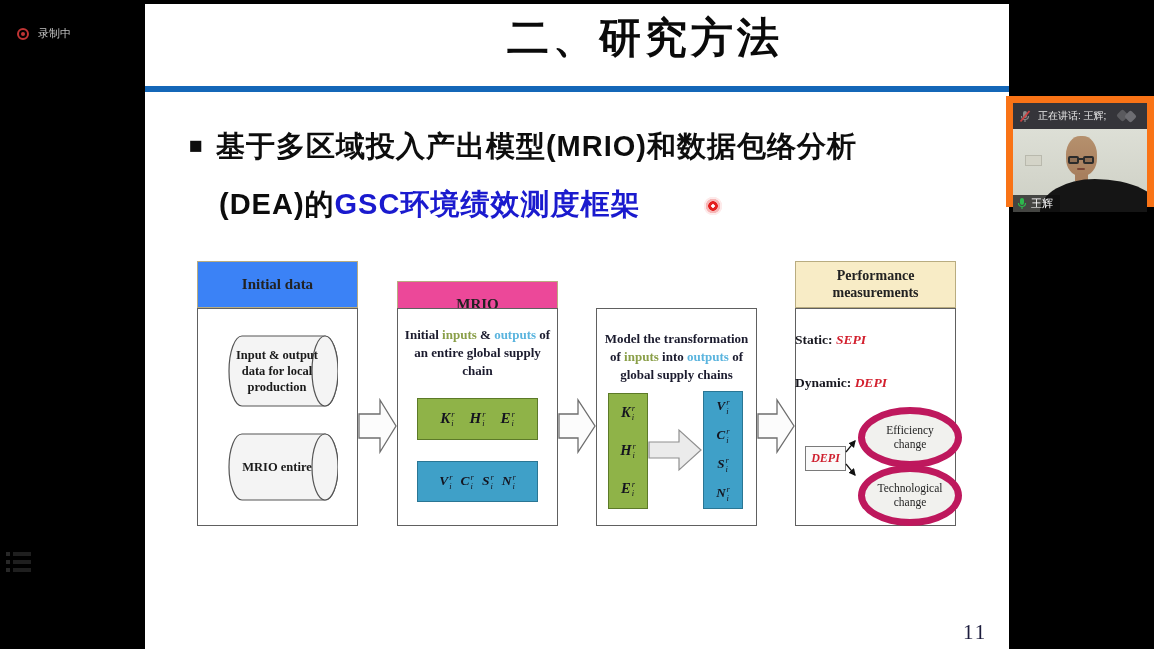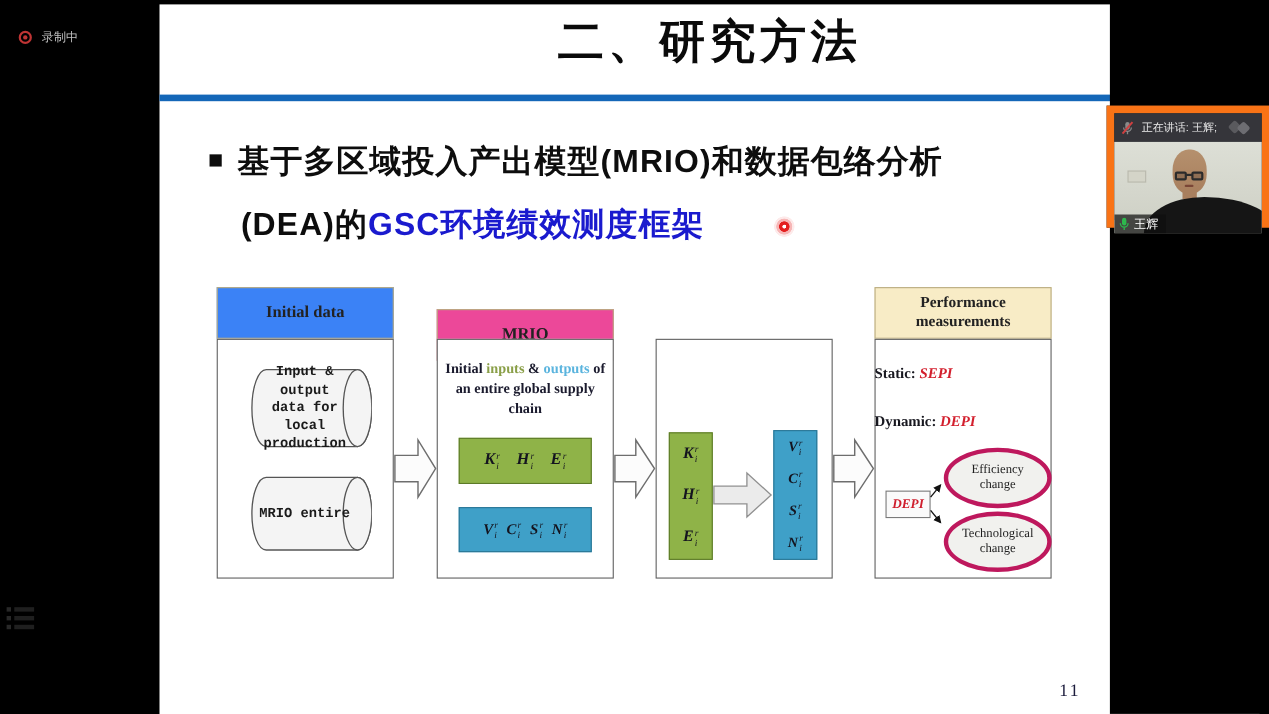--- a/index.html
+++ b/index.html
@@ -25,49 +25,49 @@
   .slide{position:absolute;left:145px;top:4px;width:1000px;height:646px;background:#ffffff;}
   .slide-title{position:absolute;top:6px;left:0;width:100%;text-align:center;
                font-size:42px;font-weight:bold;color:#0a0a0a;letter-spacing:4px;}
   .title-rule{position:absolute;top:82px;left:0;width:100%;height:6px;}
   .bullet-l1{position:absolute;top:123px;left:44px;font-size:29px;font-weight:bold;color:#0d0d0d;letter-spacing:1px;white-space:nowrap;}
   .bmark{font-size:23px;margin-right:12px;position:relative;top:-3px;}
   .bullet-l2{position:absolute;top:181px;left:74px;font-size:29px;font-weight:bold;letter-spacing:1px;white-space:nowrap;color:#0d0d0d;}
   .laser{position:absolute;left:558px;top:192px;width:20px;height:20px;border-radius:50%;
          background:radial-gradient(circle,#ffffff 0 1.5px,#e41f1f 2px 4.5px,rgba(238,110,110,.5) 5px 7px,rgba(248,180,180,.28) 7.5px 9px,transparent 9.5px);}
   .pagenum{position:absolute;left:818px;top:616px;font-family:"Liberation Serif","DejaVu Serif",serif;
-           font-size:16px;color:#1c1c3c;letter-spacing:2px;}
+           font-size:21px;color:#1c1c3c;letter-spacing:2px;}
 
   
   .col-header{position:absolute;height:47px;width:161px;box-sizing:border-box;border:1px solid #b9ac80;
               display:flex;align-items:center;justify-content:center;text-align:center;
               font-family:"Liberation Serif","DejaVu Serif",serif;font-weight:bold;font-size:15px;color:#222;
               white-space:pre-line;line-height:1.15;}
   .col-body{position:absolute;top:304px;height:218px;width:161px;box-sizing:border-box;border:1px solid #606060;background:#fff;}
   .cyl{position:absolute;}
   .cyl svg{position:absolute;left:0;top:0;}
   .cyl-label{position:absolute;left:4px;right:16px;top:0;bottom:0;display:flex;align-items:center;justify-content:center;
-             text-align:center;font-family:Liberation Mono, monospace;font-weight:bold;font-size:12.5px;
+             text-align:center;font-family:Liberation Serif, serif;font-weight:bold;font-size:12.5px;
              color:#1a1a1a;line-height:1.3;white-space:pre-line;}
   .desc{position:absolute;text-align:center;font-family:"Liberation Serif","DejaVu Serif",serif;font-weight:bold;
         font-size:13px;color:#1b1b2e;line-height:1.38;}
   .hbox{position:absolute;display:flex;align-items:center;justify-content:center;box-sizing:border-box;}
   .vbox{position:absolute;display:flex;flex-direction:column;align-items:center;justify-content:space-around;box-sizing:border-box;}
   .box-green{background:#8fb348;border:1px solid #5c7a28;}
   .box-blue{background:#3fa0c8;border:1px solid #2a7694;}
   .tok{display:inline-flex;font-family:"Liberation Serif","DejaVu Serif",serif;color:#14141f;}
   .tok i{font-style:italic;font-weight:bold;}
   .tok .ss{display:inline-flex;flex-direction:column;font-size:8.5px;line-height:1.05;margin-left:1px;
            font-style:italic;justify-content:center;transform:translateY(0px);}
   .perf-line{position:absolute;width:161px;text-align:left;font-family:"Liberation Serif","DejaVu Serif",serif;
              font-weight:bold;font-size:13.5px;color:#17171f;}
   .depi-box{position:absolute;left:660px;top:442px;width:41px;height:25px;box-sizing:border-box;border:1px solid #7a7a7a;
             background:#fafafa;display:flex;align-items:center;justify-content:center;
             font-family:"Liberation Serif","DejaVu Serif",serif;font-style:italic;font-weight:bold;font-size:12px;color:#cf1f2e;}
-  .ellipse{position:absolute;width:90px;height:47px;border:4px solid #be185d;border-radius:50%;background:#f1f1ee;
+  .ellipse{position:absolute;width:90px;height:47px;border:7px solid #be185d;border-radius:50%;background:#f1f1ee;
            display:flex;align-items:center;justify-content:center;text-align:center;
            font-family:"Liberation Serif","DejaVu Serif",serif;font-size:11.5px;color:#1e1e1e;line-height:1.15;white-space:pre-line;}
   .overlay{position:absolute;left:0;top:0;width:864px;height:646px;pointer-events:none;}
 
   
   .right-panel{position:absolute;left:1009px;top:0;width:145px;height:649px;background:#000;}
   .video-thumb{position:absolute;left:1006px;top:96px;width:148px;height:111px;border:7px solid #f97316;box-sizing:border-box;background:#222;}
   .vbar{height:26px;background:#35353a;display:flex;align-items:center;padding:0 6px;gap:7px;box-sizing:border-box;}
   .vbar-label{font-size:10px;color:#ececec;white-space:nowrap;}
   .vlogo{margin-left:auto;position:relative;width:26px;height:14px;}
@@ -202,20 +202,21 @@
         </span>
         <span class="tok">
           <i>N</i>
           <span class="ss">
             <span>r</span>
             <span>i</span>
           </span>
         </span>
       </div>
 
+    <div class="desc" style="left:455px;top:326px;width:153px;"><span>Model the transformation of </span><span style="color: rgb(138, 159, 72);">inputs</span><span> into </span><span style="color: rgb(90, 180, 222);">outputs</span><span> of global supply chains</span></div>
     <div class="vbox box-green" style="left:463px;top:389px;width:40px;height:116px;font-size:14.5px;">
         <span class="tok">
           <i>K</i>
           <span class="ss">
             <span>r</span>
             <span>i</span>
           </span>
         </span>
         <span class="tok">
           <i>H</i>

